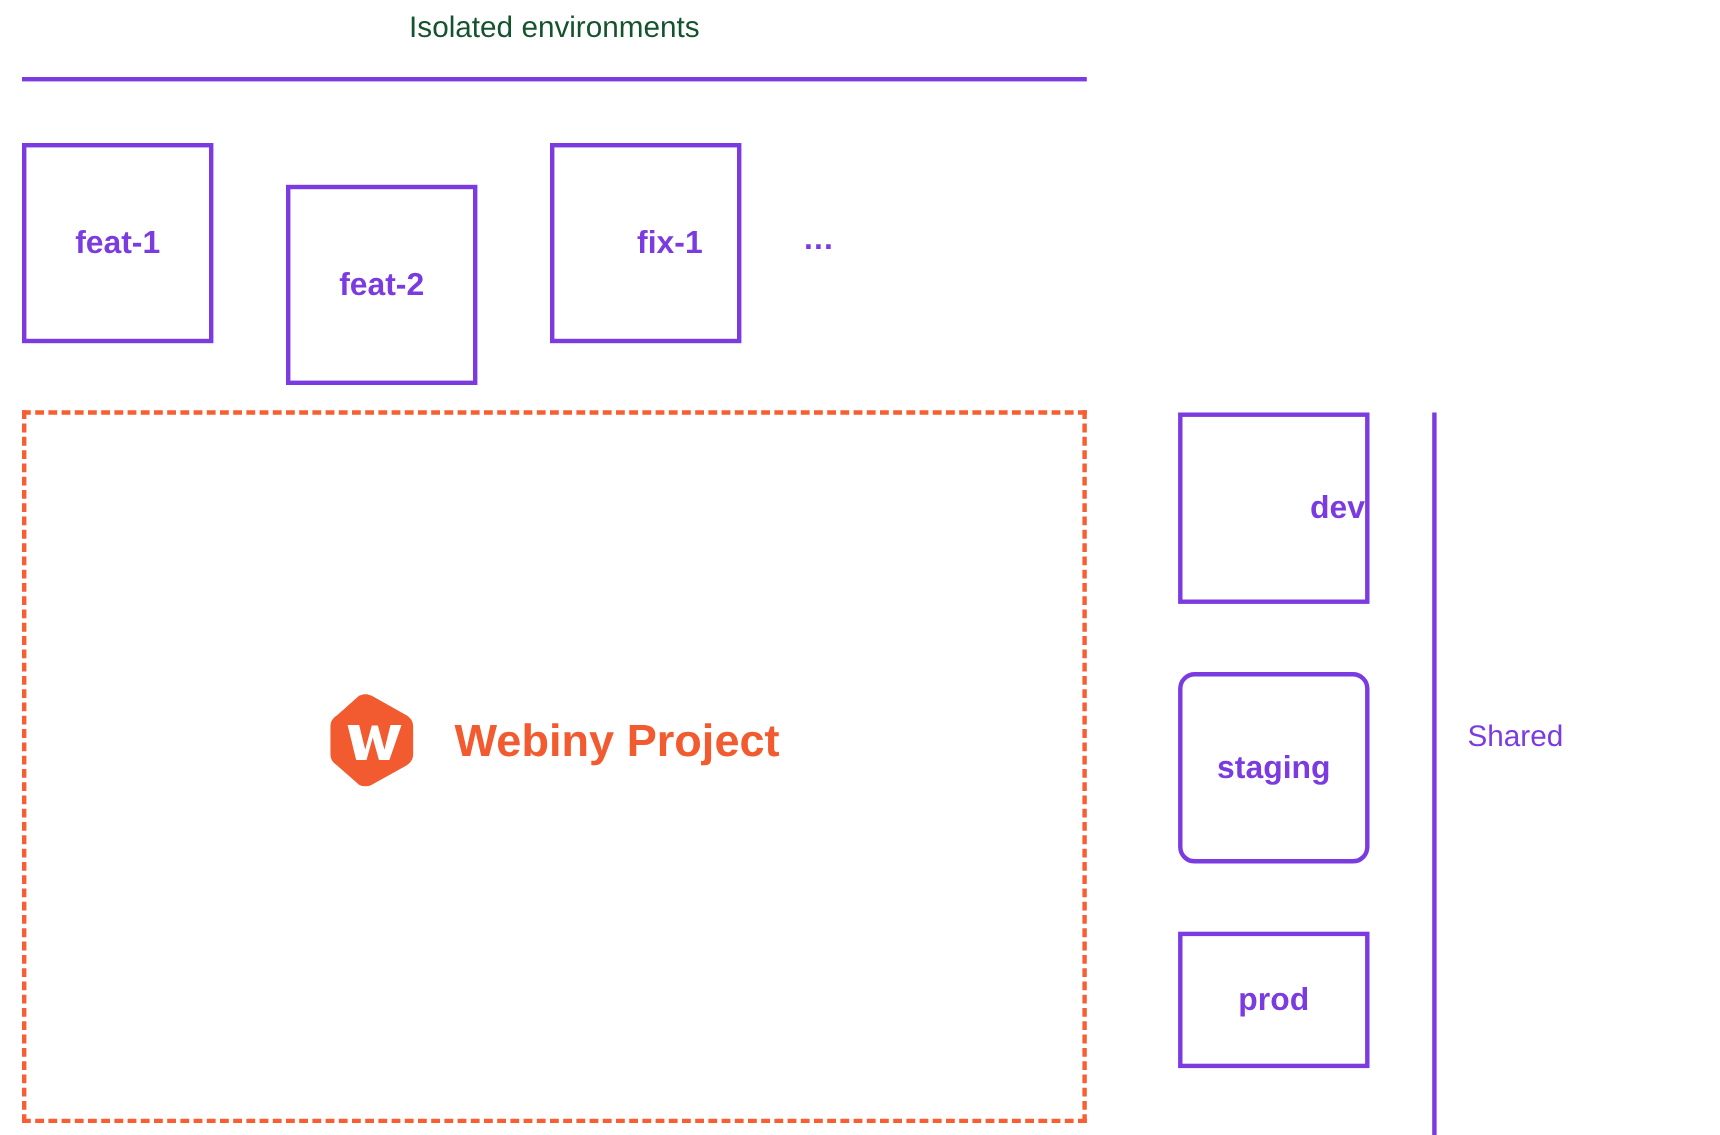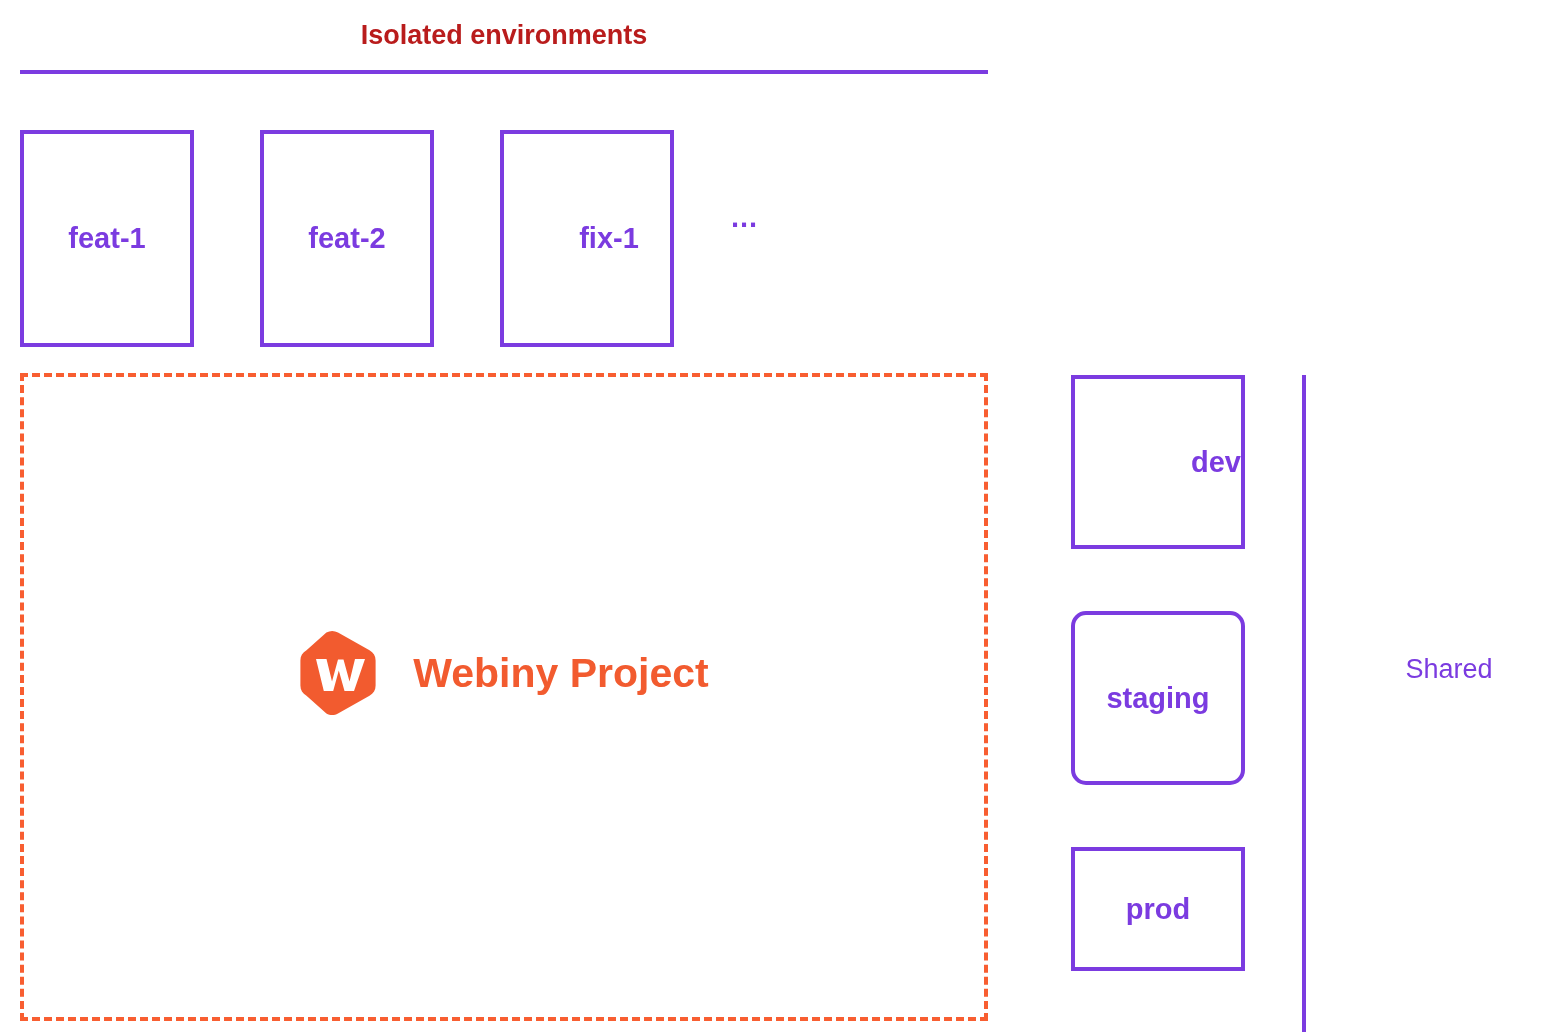--- a/index.html
+++ b/index.html
@@ -15,26 +15,26 @@
     width: 1564px;
     height: 1032px;
     background: #ffffff;
     overflow: hidden;
   }
 
   
   .isolated-title {
     position: absolute;
     left: 20px;
-    top: 18px;
+    top: 8px;
     width: 968px;
     text-align: center;
-    color: #b91c1c;
+    color: #14532d;
     font-size: 27px;
-    font-weight: 700;
+    font-weight: 400;
     line-height: 34px;
     white-space: nowrap;
   }
   .isolated-rule {
     position: absolute;
     left: 20px;
     top: 70px;
     width: 968px;
     height: 4px;
     background: #7B3BE0;
@@ -50,23 +50,23 @@
     align-items: center;
     justify-content: center;
   }
   .env-box-label {
     color: #7B3BE0;
     font-size: 29px;
     font-weight: 700;
     line-height: 1;
     white-space: nowrap;
   }
-  .iso-box { top: 130px; height: 217px; }
+  .iso-box { top: 130px; height: 182px; }
   .iso-box-1 { left: 20px;  width: 174px; }
-  .iso-box-2 { left: 260px; width: 174px; }
+  .iso-box-2 { left: 260px; width: 174px; margin-top: 38px; }
   .iso-box-3 { left: 500px; width: 174px; padding-left: 44px; }
   .iso-box-4 { left: 815px; width: 174px; }
 
   .ellipsis {
     position: absolute;
     left: 674px;
     top: 130px;
     width: 141px;
     height: 174px;
     display: flex;
@@ -124,21 +124,21 @@
     width: 4px;
     height: 657px;
     background: #7B3BE0;
   }
 
   .shared-title {
     position: absolute;
     left: 1334px;
     top: 650px;
     width: 230px;
-    text-align: center;
+    text-align: left;
     color: #7B3BE0;
     font-size: 27px;
     font-weight: 400;
     line-height: 38px;
   }
   .shared-title span { display: block; }
 </style>
 </head>
 <body>
 

